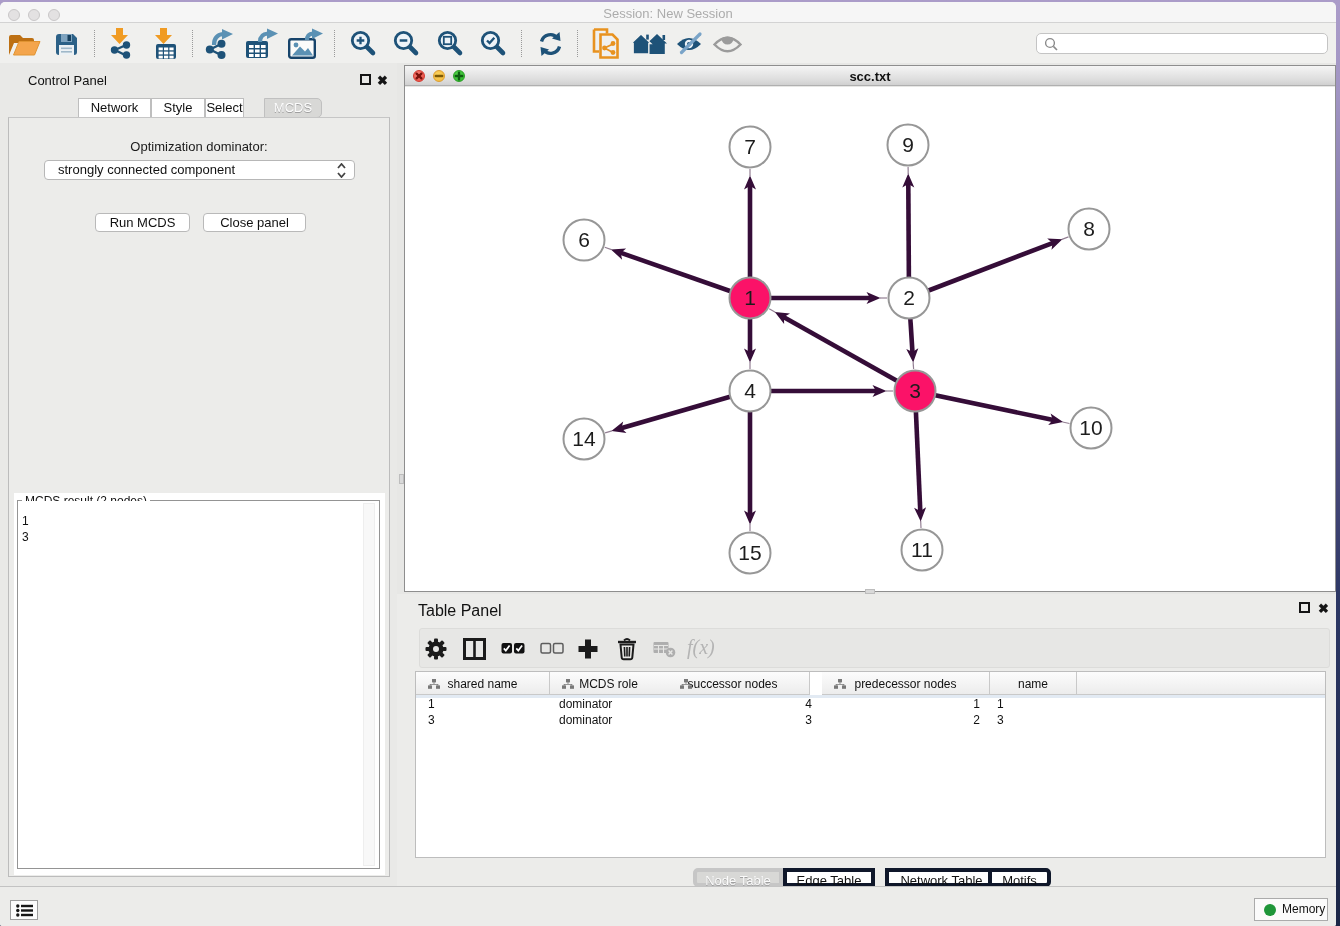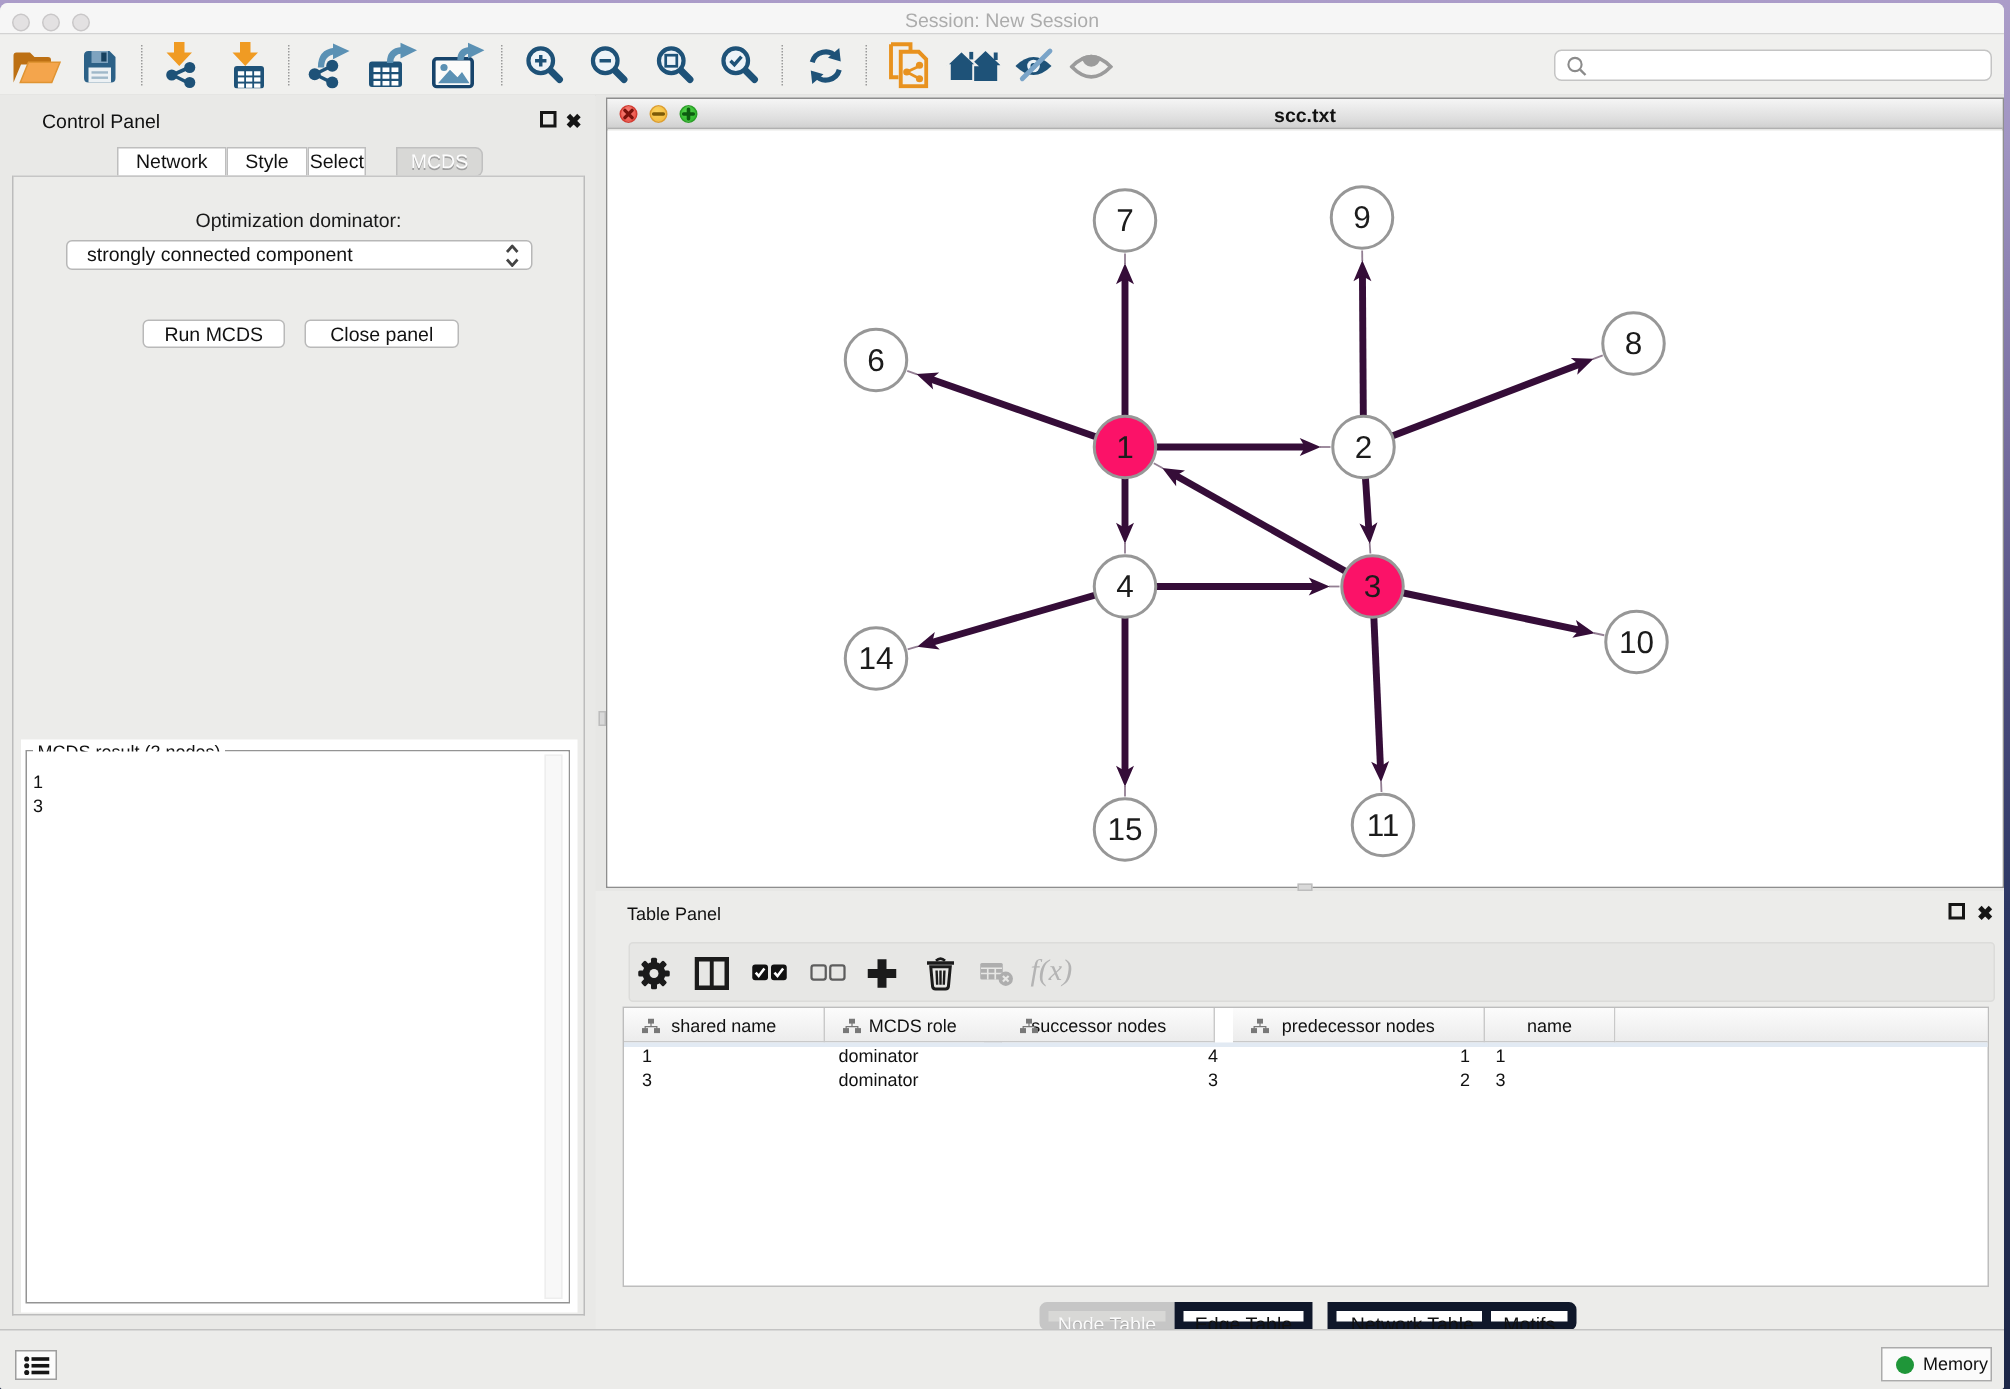--- a/index.html
+++ b/index.html
@@ -41,28 +41,28 @@
 #mcds-scroll { position:absolute; right:4px; top:2px; width:12px; height:363px; background:#f8f8f8; border:1px solid #eeeeee;}
 
 #rregion { left:397px; top:61px; width:939px; height:825px; background:#e7e7e5; }
 #netwin { position:absolute; left:7px; top:2px; width:932px; height:527px; border:1px solid #8e8e8e; }
 #netwin-title { position:absolute; left:0; top:0; width:930px; height:20px; background:linear-gradient(180deg,#f5f5f5,#dcdcdc 75%,#d0d0d0); border-bottom:1px solid #b0b0b0; }
 #netwin-title .t { position:absolute; top:3px; width:100%; text-align:center; font-size:13px; font-weight:bold; color:#111; }
 .mac { position:absolute; top:4px; width:12px; height:12px; border-radius:50%; }
 #netcanvas { position:absolute; left:0; top:21px; width:930px; height:504px; background:#fff; }
 
 #tpanel { position:absolute; left:0; top:531px; width:939px; height:294px; background:#ececea; }
-#tpanel-title { position:absolute; left:21px; top:8px; font-size:12px; color:#111; }
+#tpanel-title { position:absolute; left:21px; top:8px; font-size:16px; color:#111; }
 #ttoolbar { position:absolute; left:22px; top:34px; width:911px; height:40px; background:#e7e7e5; border:1px solid #dcdcda; border-radius:3px; }
 #ttable { position:absolute; left:18px; top:77px; width:911px; height:187px; background:#fff; border:1px solid #bdbdbd; }
 .th { position:absolute; top:0; height:23px; background:linear-gradient(180deg,#fcfcfc,#ececec); border-right:1px solid #c9c9c9; border-bottom:1px solid #c9c9c9; font-size:12px; color:#111; }
 .th .lbl { position:absolute; width:100%; top:5px; text-align:center; }
 .cell { position:absolute; font-size:12px; color:#111; }
 #ttabs { position:absolute; left:0; top:274px; width:939px; height:20px; }
-.btab { position:absolute; top:0; height:19px; border:6px solid #0f172a; background:#fff; font-size:13px; color:#111; text-align:center; line-height:17px; }
+.btab { position:absolute; top:0; height:19px; border:4px solid #0f172a; background:#fff; font-size:13px; color:#111; text-align:center; line-height:17px; }
 .btab.sel { background:#d8d8d6; color:#fbfbfb; text-shadow:0 1px 0 #a0a0a0; border-color:#c6c6c6; }
 
 #statusbar { left:0; top:884px; width:1336px; height:40px; background:#ececea; border-top:1px solid #c3c3c3; }
 #listbtn { position:absolute; left:10px; top:13px; width:28px; height:20px; background:#fcfcfc; border:1px solid #9e9e9e; }
 #membtn { position:absolute; left:1254px; top:11px; width:74px; height:23px; background:#fbfbfb; border:1px solid #ababab; font-size:12px; color:#111; text-align:left; line-height:21px; padding-left:27px; }
 #memdot { position:absolute; left:9px; top:5px; width:12px; height:12px; border-radius:50%; background:#1f9639; }
 </style>
 </head>
 <body>
 <div id="app">

